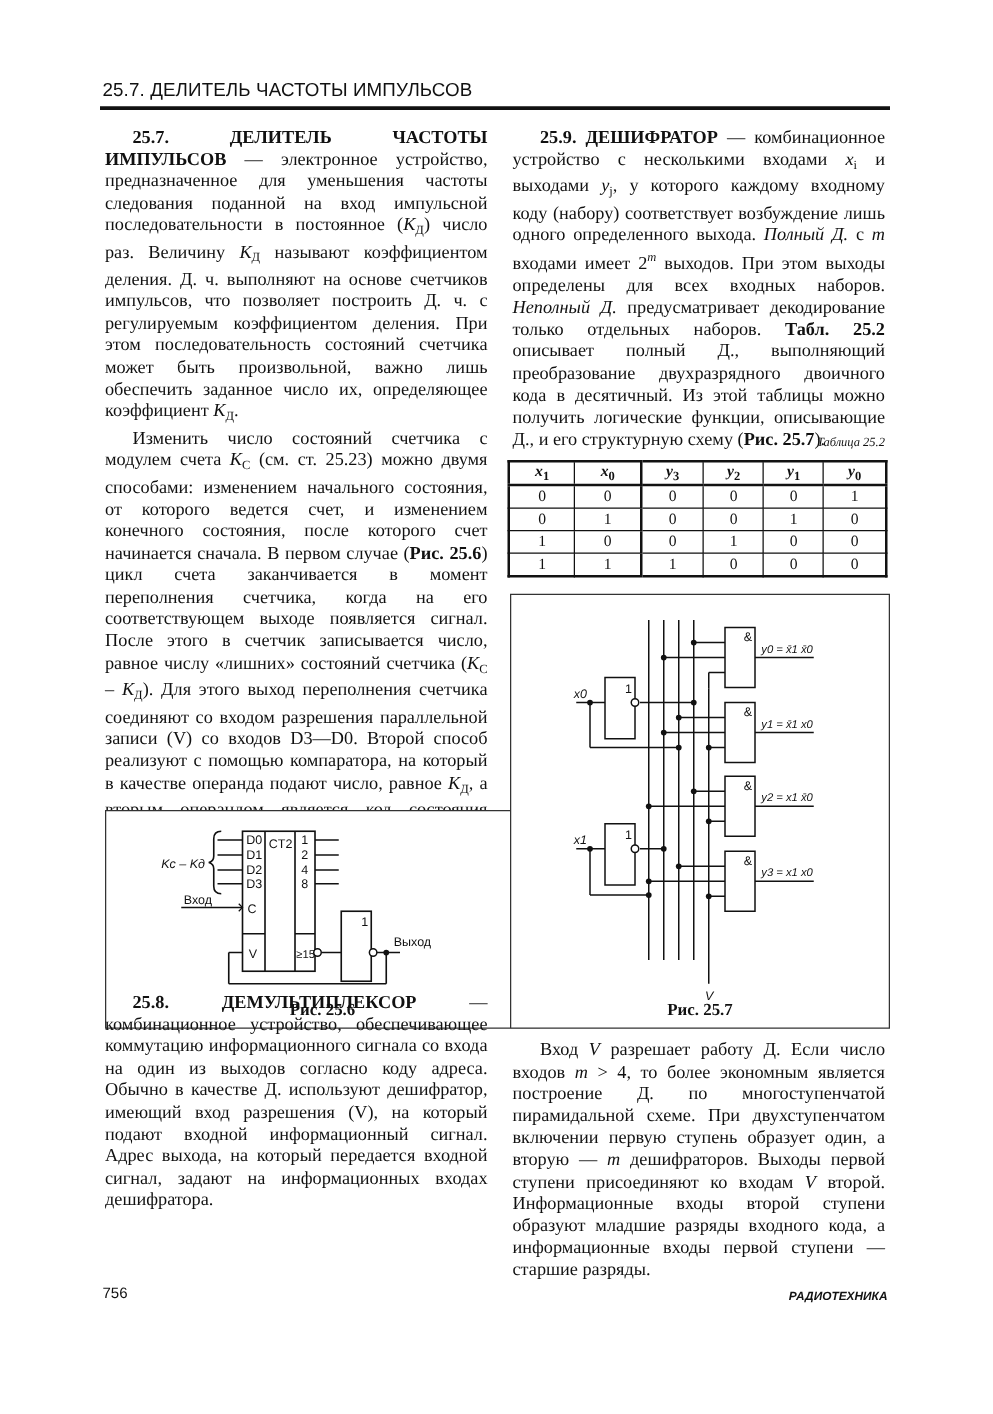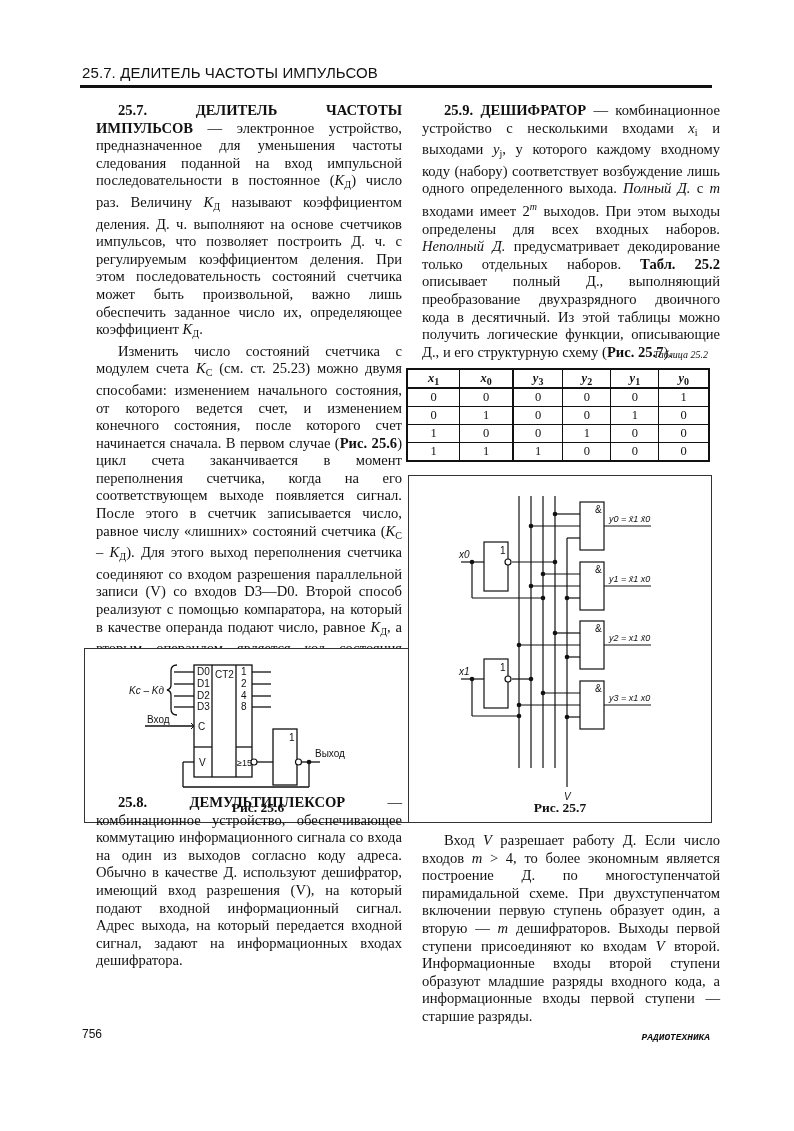--- a/index.html
+++ b/index.html
@@ -1,40 +1,40 @@
 <!DOCTYPE html>
 <html><head>
 <meta charset="utf-8">
 <style>
   html, body { margin:0; padding:0; background:#fff; }
   body { width:794px; height:1131px; position:relative; overflow:hidden; color:#111; font-family:"Liberation Serif", serif; }
   .running-head { position:absolute; left:82px; top:64px; font-family:"Liberation Sans", sans-serif; font-size:15px; letter-spacing:0.1px; }
   .head-rule { position:absolute; left:80px; top:85px; width:632px; height:3px; background:#111; }
-  .col { position:absolute; font-size:14.6px; line-height:17.6px; text-align:justify;margin-left:12px; }
+  .col { position:absolute; font-size:14.6px; line-height:17.6px; text-align:justify; }
   .col p { margin:0; text-indent:22px; }
   .col-left { left:84px; top:102px; width:306px; }
   .col-right { left:410px; top:102px; width:298px; }
   .b { font-weight:bold; }
   .i { font-style:italic; }
   .sub { font-size:10px; vertical-align:-3px; font-style:normal; }
   .sup { font-size:10px; vertical-align:6px; }
   .table-caption { position:absolute; left:580px; top:349px; width:128px; text-align:right; font-style:italic; font-size:10px; }
   table.truth { position:absolute; left:406px; top:368px; width:304px; border-collapse:collapse; font-size:12.5px; text-align:center; }
   table.truth td, table.truth th { border:1px solid #111; height:17px; padding:0; font-weight:normal; }
   table.truth { border:2px solid #111; }
   table.truth th { font-style:italic; font-weight:bold; border-bottom:2px solid #111; }
   table.truth .sep { border-right:2px solid #111; }
   .fig { position:absolute; border:1px solid #333; background:#fff; }
   .fig-256 { left:84px; top:648px; width:306px; height:173px;padding-left:40px; }
   .fig-257 { left:408px; top:475px; width:302px; height:346px; }
   .fig-caption { position:absolute; left:0; right:0; bottom:6px; text-align:center; font-weight:bold; font-size:13.5px; }
   .fig svg { position:absolute; left:0; top:0; }
   .svg-text { font-family:"Liberation Sans", sans-serif; font-size:10px; fill:#111; }
   .page-number { position:absolute; left:82px; top:1027px; font-family:"Liberation Sans", sans-serif; font-size:12px; }
-  .book-title { position:absolute; right:84px; top:1032px; font-family:Liberation Mono, monospace; font-size:9.5px; font-style:italic; font-weight:bold; }
+  .book-title { position:absolute; right:84px; top:1032px; font-family:Liberation Sans, sans-serif; font-size:9.5px; font-style:italic; font-weight:bold; }
 </style>
 </head>
 <body>
 
 <div class="running-head">25.7. ДЕЛИТЕЛЬ ЧАСТОТЫ ИМПУЛЬСОВ</div>
 <div class="head-rule"></div>
 
 <div class="col col-left">
   <p><span class="b">25.7. ДЕЛИТЕЛЬ ЧАСТОТЫ ИМПУЛЬСОВ</span><span> — электронное устройство, предназначенное для уменьшения частоты следования поданной на вход импульсной последовательности в постоянное (</span><span class="i"><span>K</span><span class="sub">Д</span></span><span>) число раз. Величину </span><span class="i"><span>K</span><span class="sub">Д</span></span><span> называют коэффициентом деления. Д. ч. выполняют на основе счетчиков импульсов, что позволяет построить Д. ч. с регулируемым коэффициентом деления. При этом последовательность состояний счетчика может быть произвольной, важно лишь обеспечить заданное число их, определяющее коэффициент </span><span class="i"><span>K</span><span class="sub">Д</span></span><span>.</span></p>
   <p><span>Изменить число состояний счетчика с модулем счета </span><span class="i"><span>K</span><span class="sub">C</span></span><span> (см. ст. 25.23) можно двумя способами: изменением начального состояния, от которого ведется счет, и изменением конечного состояния, после которого счет начинается сначала. В первом случае (</span><span class="b">Рис. 25.6</span><span>) цикл счета заканчивается в момент переполнения счетчика, когда на его соответствующем выходе появляется сигнал. После этого в счетчик записывается число, равное числу «лишних» состояний счетчика (</span><span class="i"><span>K</span><span class="sub">C</span><span> – </span><span>K</span><span class="sub">Д</span></span><span>). Для этого выход переполнения счетчика соединяют со входом разрешения параллельной записи (V) со входов D3—D0. Второй способ реализуют с помощью компаратора, на который в качестве операнда подают число, равное </span><span class="i"><span>K</span><span class="sub">Д</span></span><span>, а вторым операндом является код состояния двоичного счетчика. Этот код подается с выхода счетчика на компаратор. Выход последнего подключают ко входу сброса счетчика в нулевое состояние.</span></p>

